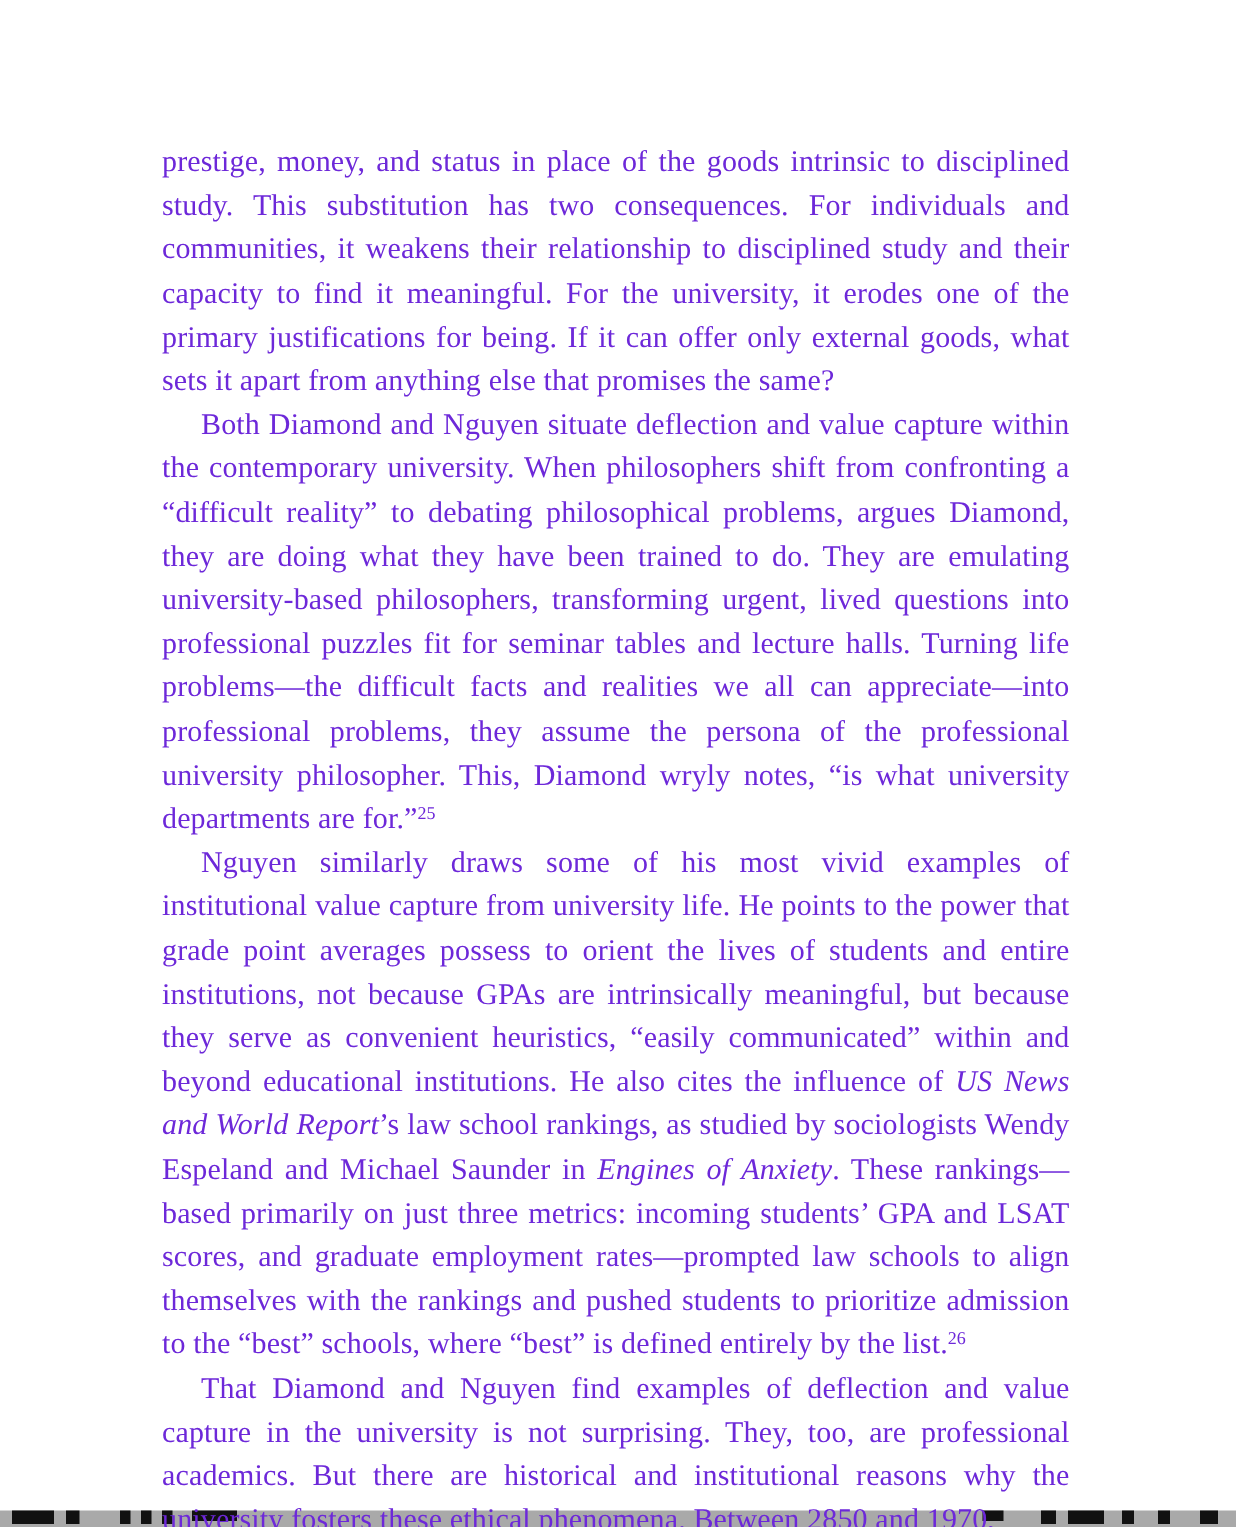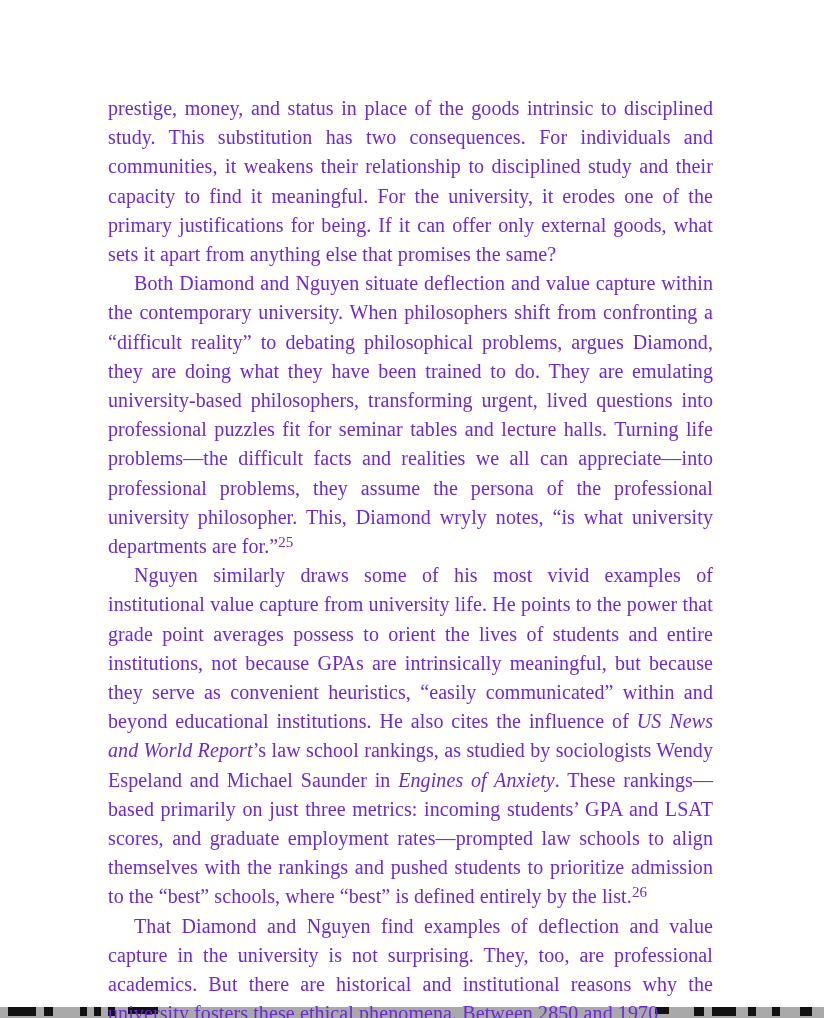--- a/index.html
+++ b/index.html
@@ -21,21 +21,21 @@
     font-size: 20px;
     line-height: 29.2px;
     text-align: justify;
     letter-spacing: 0.1px;
     margin-top: 30px;
   }
   .para { margin: 0; }
   .para.indent { text-indent: 26px; }
   .para i { font-style: italic; }
   .para sup {
-    font-size: 15px;
+    font-size: 12px;
     line-height: 0;
     vertical-align: 6px;
     letter-spacing: 0;
   }
   
   .band {
     position: absolute;
     left: 0;
     bottom: 0;
     width: 824px;

